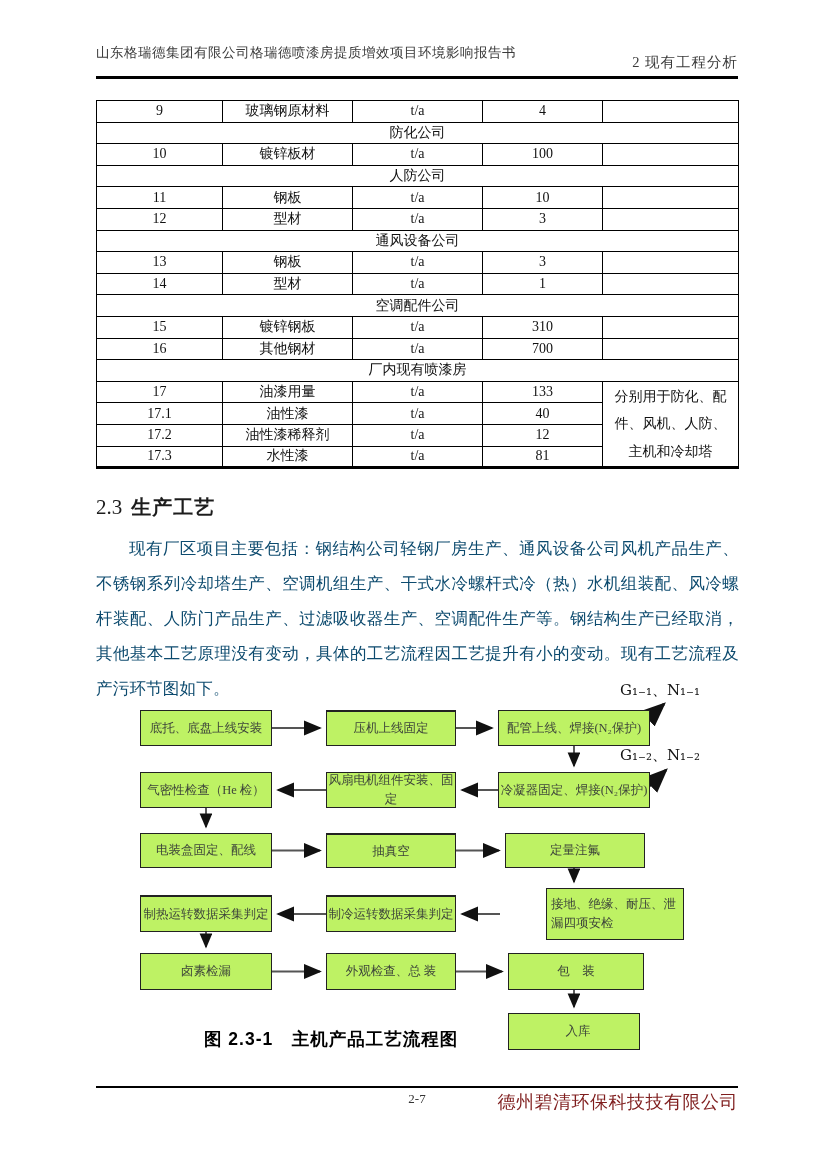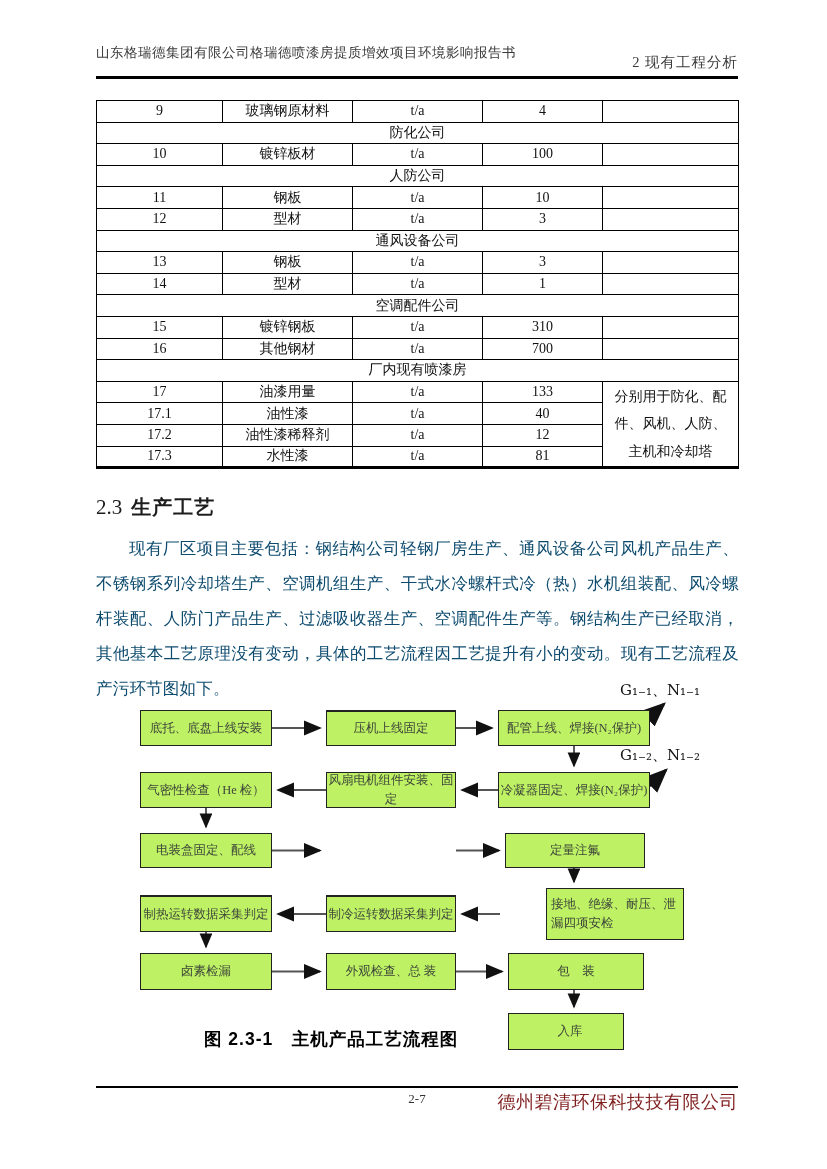--- a/index.html
+++ b/index.html
@@ -209,28 +209,29 @@
       </g>
     </svg>
 
     <div class="fnode" style="left:44px;  top:35px;  width:132px; height:36px;">底托、底盘上线安装</div>
     <div class="fnode tt" style="left:230px; top:35px;  width:130px; height:36px;">压机上线固定</div>
     <div class="fnode" style="left:402px; top:35px;  width:152px; height:36px;">配管上线、焊接(N₂保护)</div>
     <div class="fnode" style="left:44px;  top:97px;  width:132px; height:36px;">气密性检查（He 检）</div>
     <div class="fnode" style="left:230px; top:97px;  width:130px; height:36px;">风扇电机组件安装、固定</div>
     <div class="fnode" style="left:402px; top:97px;  width:152px; height:36px;">冷凝器固定、焊接(N₂保护)</div>
     <div class="fnode" style="left:44px;  top:158px; width:132px; height:35px;">电装盒固定、配线</div>
+    <div class="fnode tt" style="left:230px; top:158px; width:130px; height:35px;">抽真空</div>
     <div class="fnode" style="left:409px; top:158px; width:140px; height:35px;">定量注氟</div>
     <div class="fnode tt" style="left:44px;  top:220px; width:132px; height:37px;">制热运转数据采集判定</div>
     <div class="fnode tt" style="left:230px; top:220px; width:130px; height:37px;">制冷运转数据采集判定</div>
     <div class="fnode left-al" style="left:404px; top:213px; width:138px; height:52px;">接地、绝缘、耐压、泄漏四项安检</div>
     <div class="fnode" style="left:44px;  top:278px; width:132px; height:37px;">卤素检漏</div>
     <div class="fnode" style="left:230px; top:278px; width:130px; height:37px;">外观检查、总 装</div>
     <div class="fnode" style="left:412px; top:278px; width:136px; height:37px;">包　装</div>
-    <div class="fnode" style="left:412px; top:338px; width:116px; height:37px;padding-left:8px;">入库</div>
+    <div class="fnode" style="left:412px; top:338px; width:132px; height:37px;padding-left:8px;">入库</div>
 
     <span class="gn-label" style="left:524px; top:6px;">G₁₋₁、N₁₋₁</span>
     <span class="gn-label" style="left:524px; top:71px;">G₁₋₂、N₁₋₂</span>
 
     <div class="fcap">图 2.3-1　主机产品工艺流程图</div>
   </div>
 
   <div class="ftr-rule"></div>
   <span class="ftr-page">2-7</span>
   <span class="ftr-co">德州碧清环保科技技有限公司</span>

